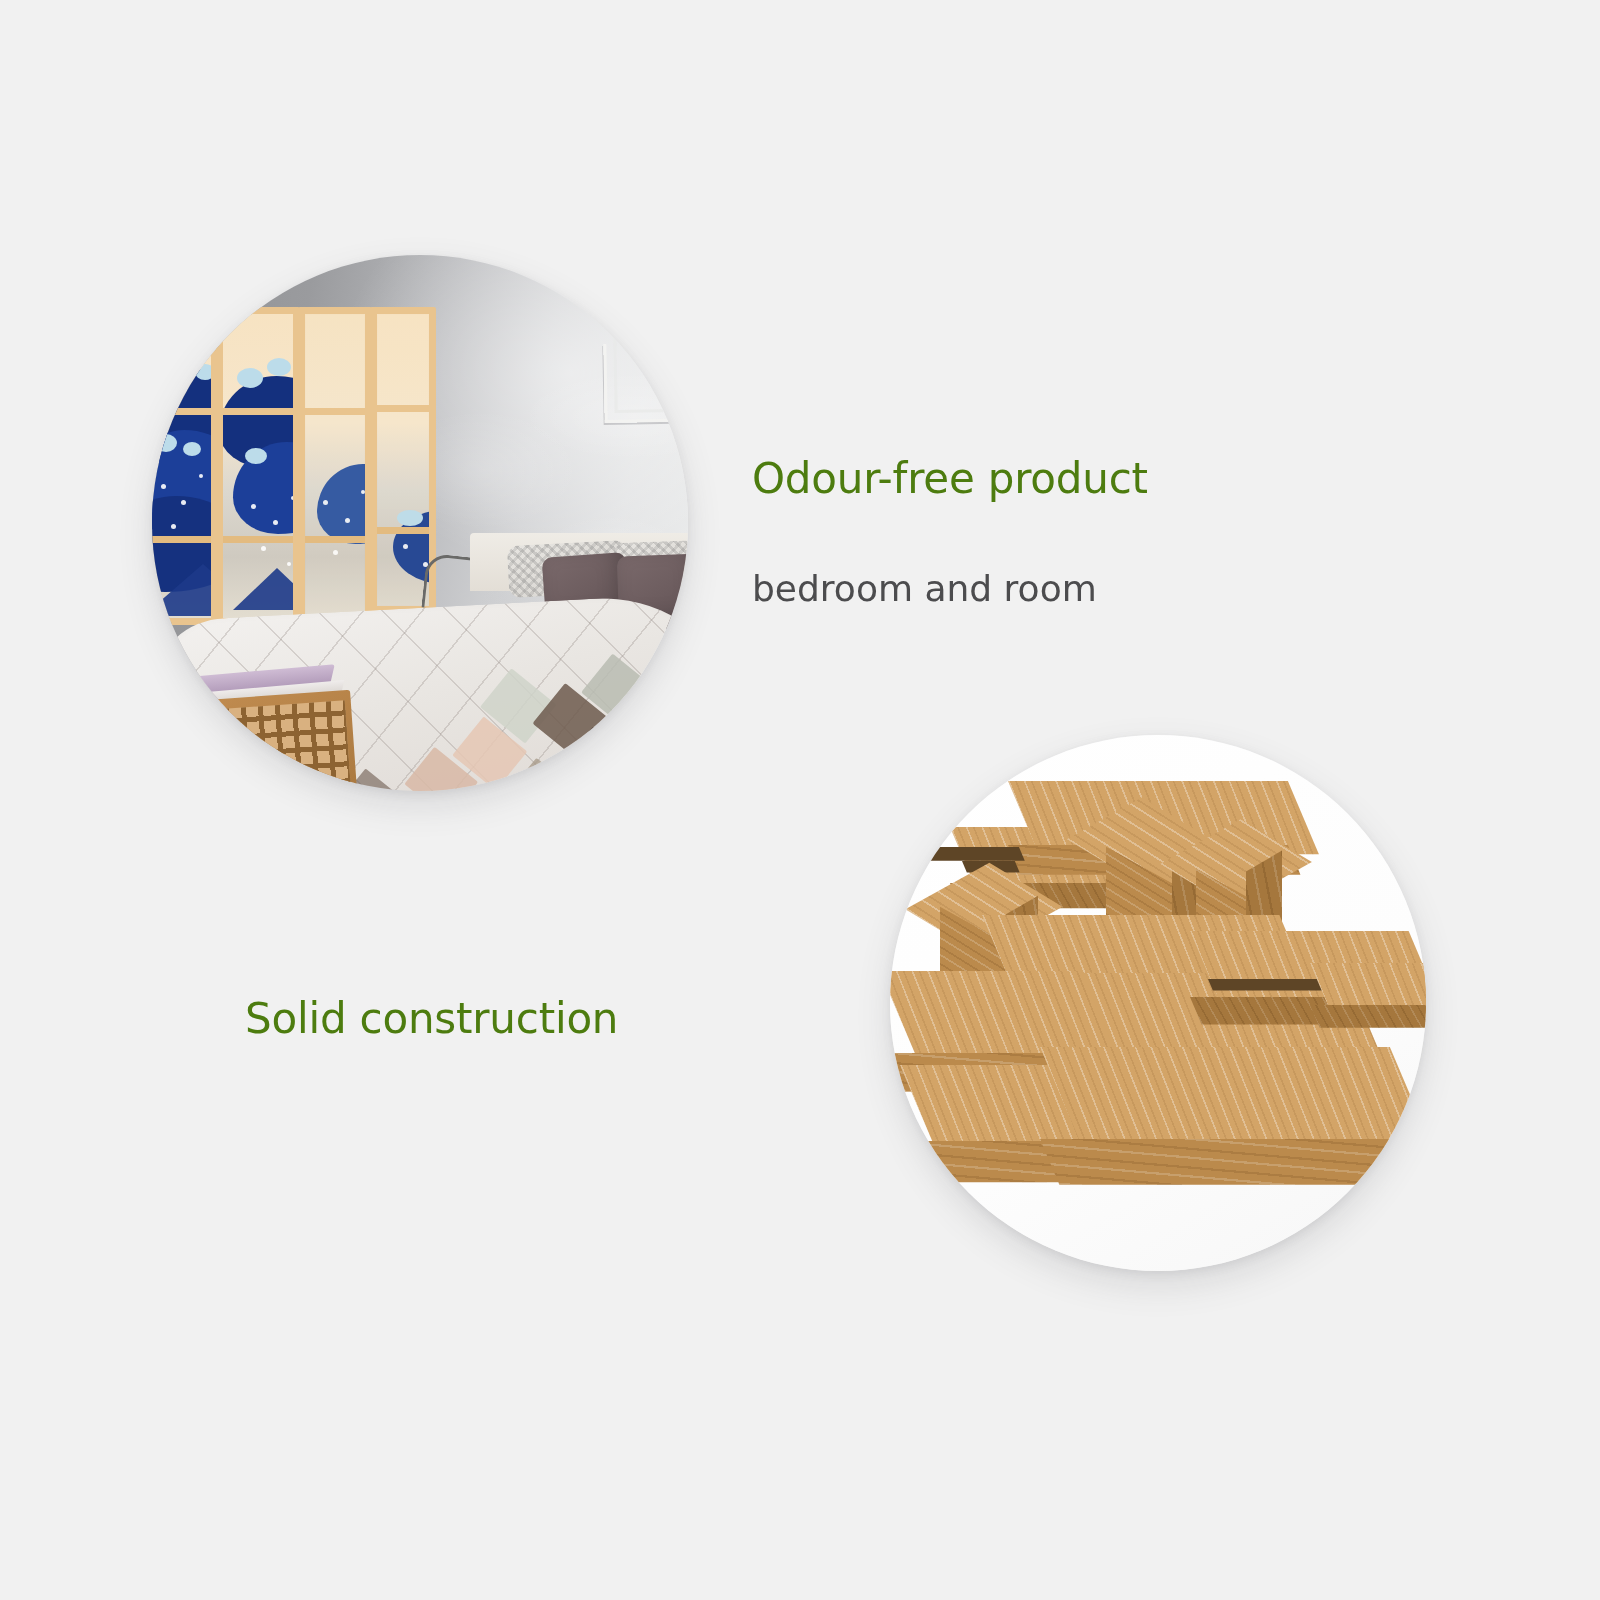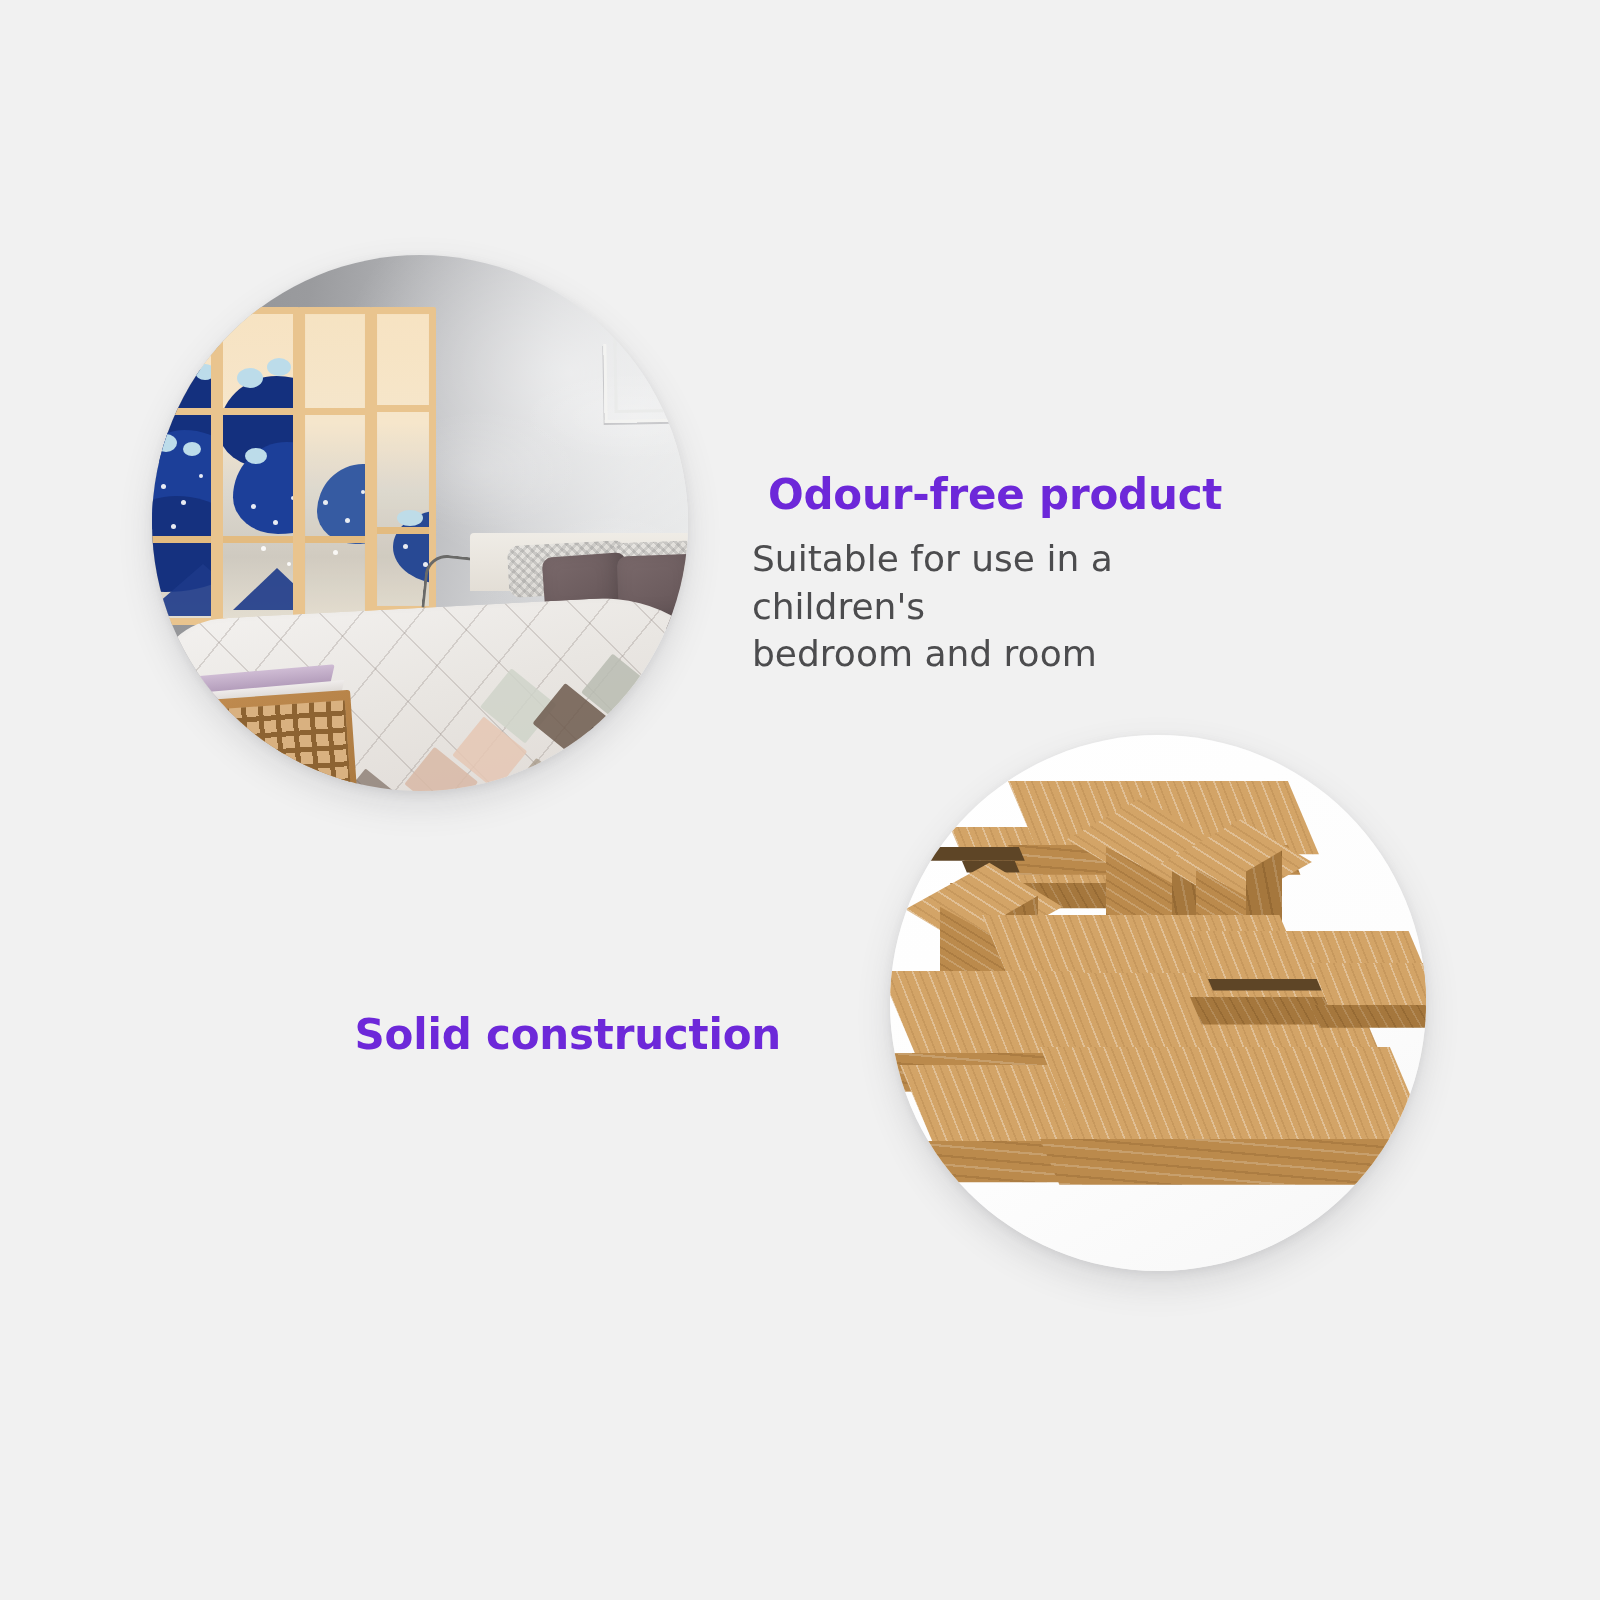--- a/index.html
+++ b/index.html
@@ -298,46 +298,45 @@
         rgba(255,255,255,0.00) 11px 19px);
   }
   .gap-dark {
     position: absolute;
     background: #5e4526;
   }
 
   
   .text-block { position: absolute; }
   .feat-title {
-    margin: 16px;
-    font-weight: 700;
+    margin: 0;
+    font-weight: 400;
     letter-spacing: -0.2px;
-    color: #6d28d9;
+    color: #4d7c0f;
     line-height: 1.15;
   }
   .feat-sub {
     margin: 0;
     font-weight: 400;
     color: #4c4c4e;
     line-height: 1.32;
   }
   #text-odour {
     left: 752px;
     top: 455px;
     width: 520px;
     text-align: left;
   }
   #text-odour .feat-title { font-size: 42px; }
   #text-odour .feat-sub  { font-size: 36px; margin-top: 14px; }
 
   #text-solid {
-    left: 257px;
+    left: 245px;
     top: 995px;
     width: 540px;
-    text-align: right;
   }
   #text-solid .feat-title { font-size: 42px; }
   #text-solid .feat-sub  { font-size: 36px; margin-top: 14px; }
 </style>
 </head>
 <body>
 
 <div class="stage">
 
   <div class="photo-circle" id="circle-bedroom">
@@ -430,21 +429,21 @@
       <div class="basket-lid2"></div>
       <div class="basket">
         <div class="basket-grid"></div>
       </div>
     </div>
   </div>
 
   <div class="text-block" id="text-odour">
     <h2 class="feat-title">Odour-free product</h2>
     <p class="feat-sub">
-      <span>Suitable for use in a children's</span><br>
+      <br>
       <span>bedroom and room</span>
     </p>
   </div>
 
   <div class="photo-circle" id="circle-wood">
     <div class="photo-inner">
       <div class="wd-bg"></div>
 
       <div class="plank top-face" style="left:60px;top:92px;width:300px;height:56px;transform:skewY(29deg) rotate(-29deg);transform-origin:left top;"></div>
       <div class="plank side-face" style="left:60px;top:148px;width:300px;height:22px;transform:skewY(29deg) rotate(-29deg);transform-origin:left top;"></div>

